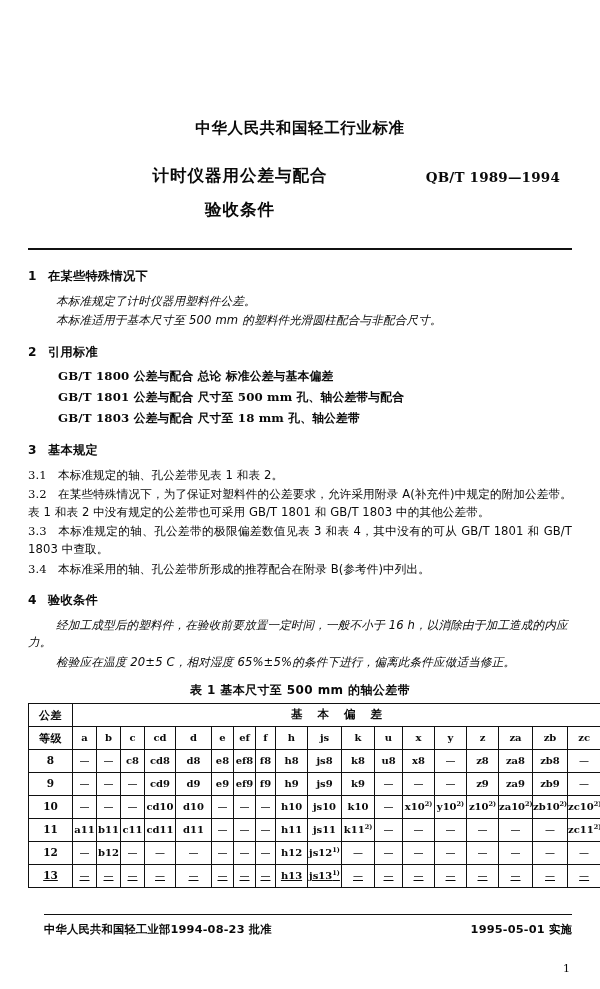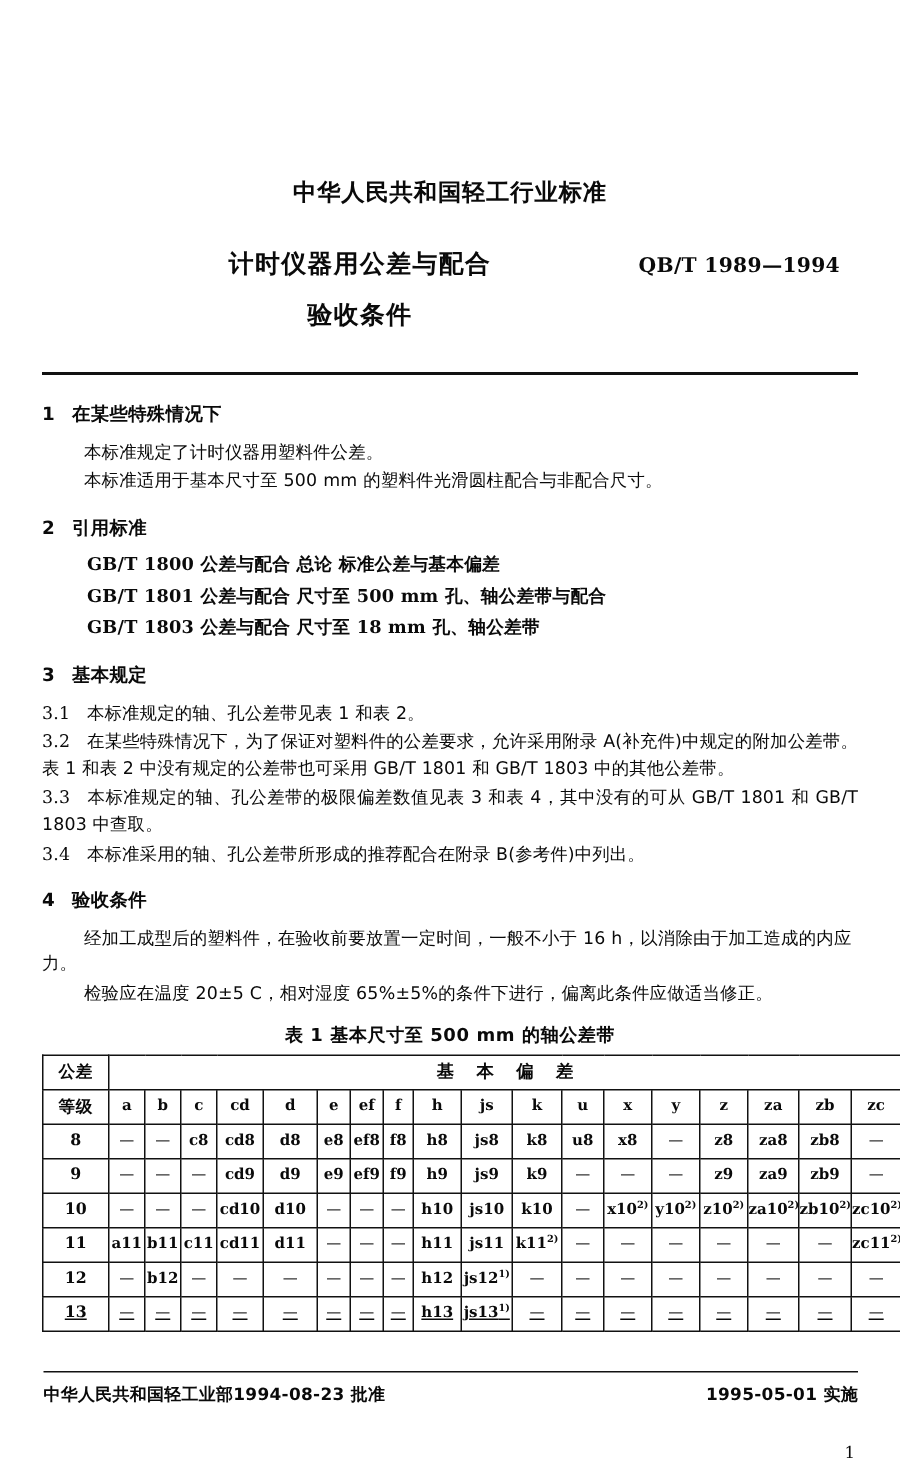--- a/index.html
+++ b/index.html
@@ -84,20 +84,21 @@
   .sec-head .num {
     display: inline-block;
     width: 20px;
   }
   .sec-head.first { margin-top: 0; }
 
   p.indent {
     margin: 0 0 2px 0;
     text-indent: 28px;
     letter-spacing: 0.15px;
+    font-style: italic;
   }
   p.ref {
     margin: 0 0 3px 0;
     padding-left: 30px;
     letter-spacing: 0.15px;
     font-family: "DejaVu Serif", "Liberation Serif", serif;
     font-size: 11.8px;
     font-weight: bold;
   }
   p.clause {
@@ -159,21 +160,21 @@
   table.tol sup {
     font-size: 6.5px;
     vertical-align: super;
     font-weight: bold;
   }
   .dash { font-family: "DejaVu Sans", sans-serif; font-weight: normal; }
 
   
   .footer {
     position: absolute;
-    left: 29px;
+    left: 44px;
     right: 28px;
     bottom: 52px;
   }
   .footer-rule {
     border-top: 1.6px solid #111;
     margin-bottom: 7px;
   }
   .footer-row {
     display: flex;
     justify-content: space-between;

